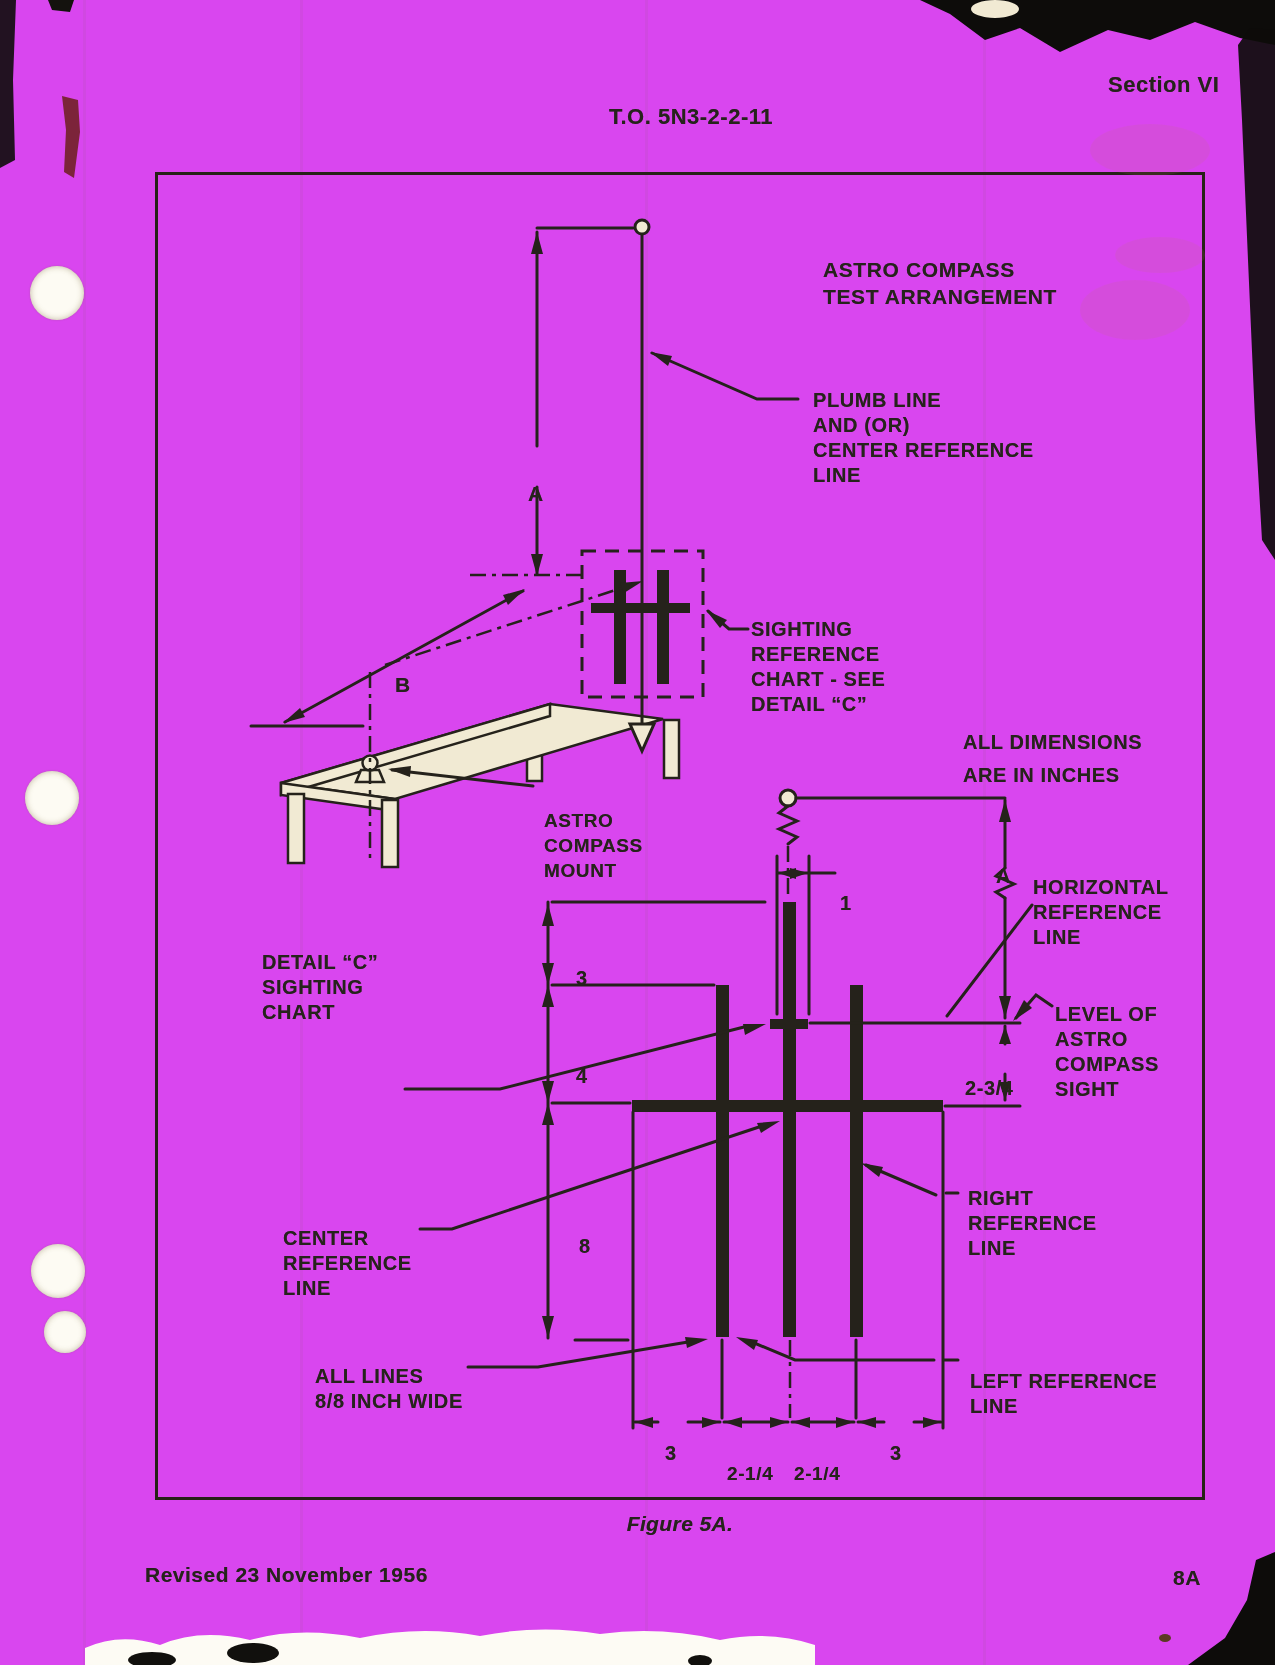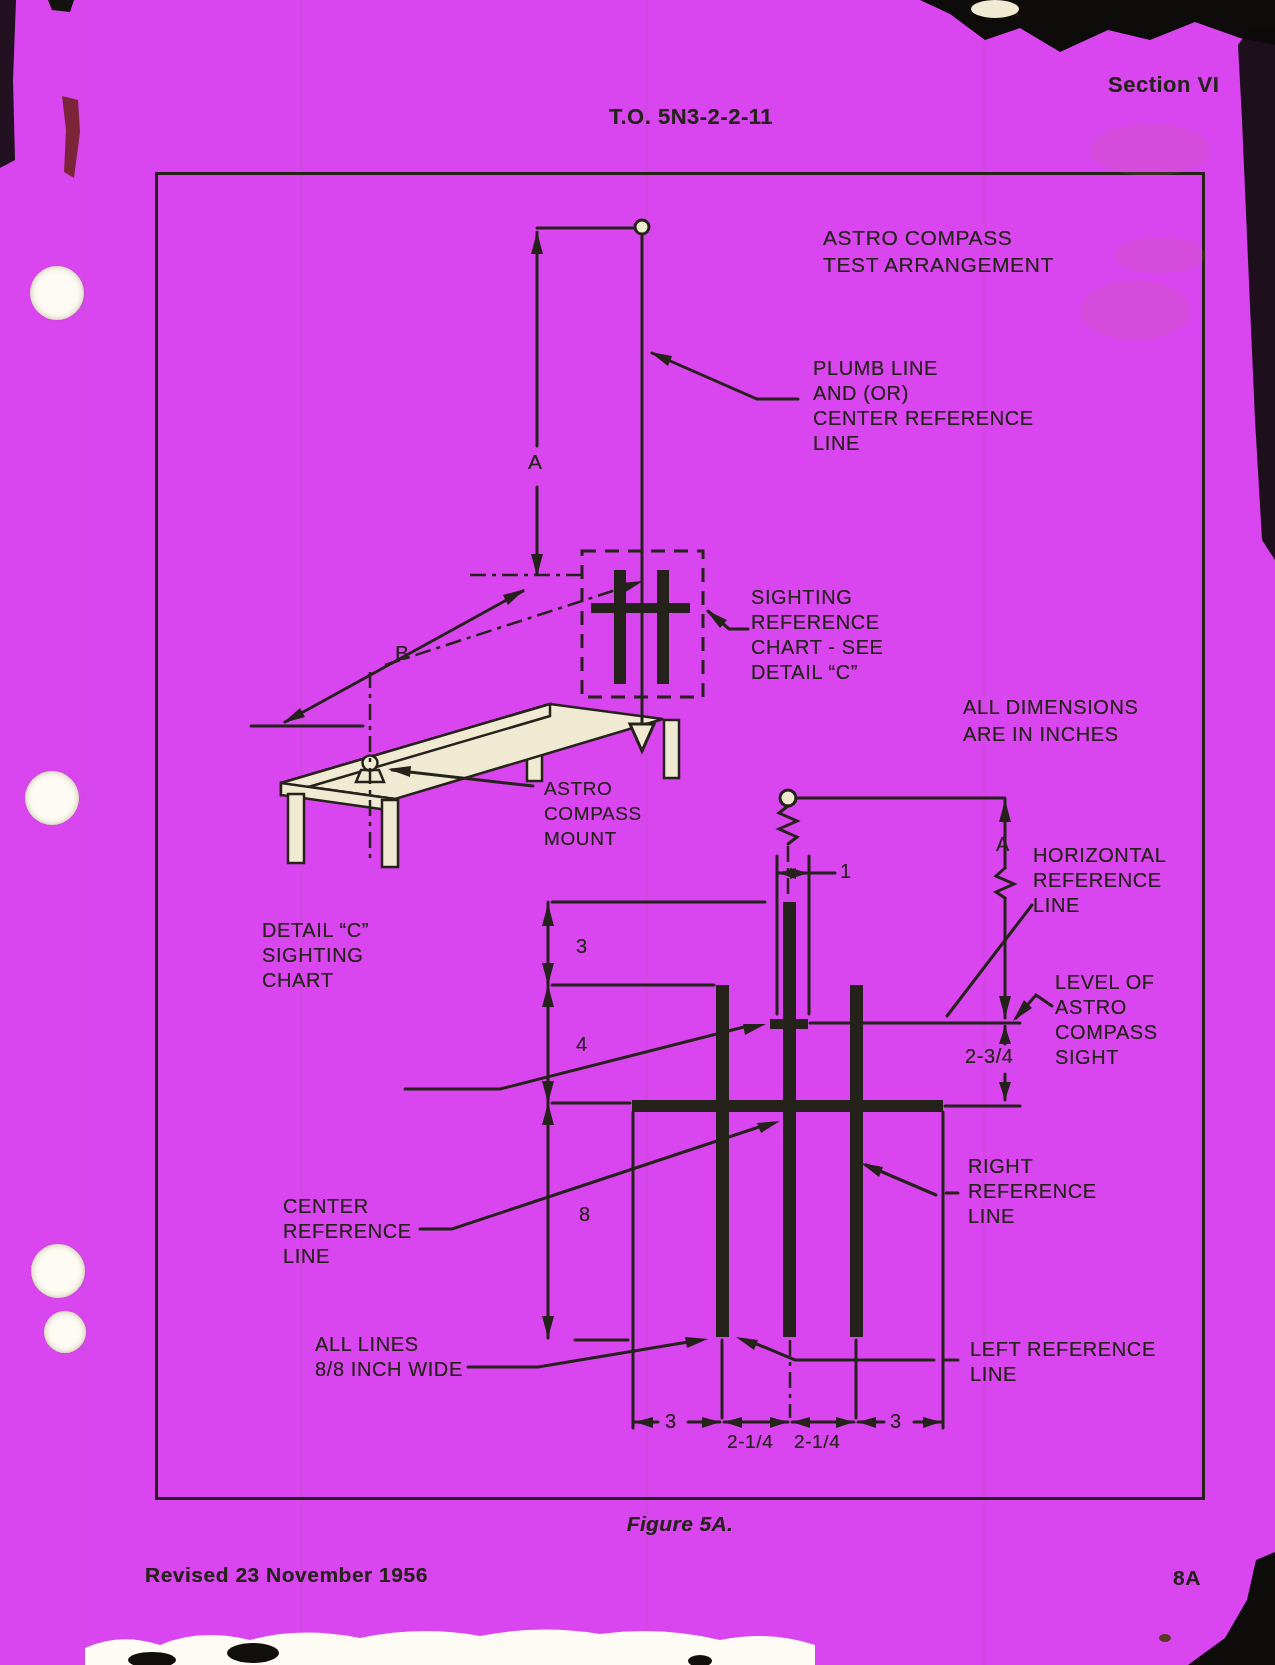--- a/index.html
+++ b/index.html
@@ -4,23 +4,24 @@
 <style>
   html,body{margin:0;padding:0;background:#555;}
   .page{
     position:relative; width:1275px; height:1665px; overflow:hidden;
     background:#d946ef;
     font-family:"Liberation Sans", sans-serif;
     color:#26231c;
   }
   .crease{position:absolute;top:0;bottom:0;width:3px;background:rgba(110,95,55,.07);}
   .lbl{
-    position:absolute; font-weight:400; font-size:20px; line-height:25px;
+    position:absolute; font-weight:700; font-size:20px; line-height:25px;
     letter-spacing:.6px; white-space:pre-line; color:#26231c;
     text-shadow:0 0 .5px rgba(45,40,28,.55);
+    margin-top:32px;
   }
   .dim{font-size:20px;line-height:20px;}
   .hdr{position:absolute;font-weight:700;font-size:22px;letter-spacing:.5px;color:#26231c;text-shadow:0 0 .5px rgba(45,40,28,.55);}
   .figure-frame{
     position:absolute; left:155px; top:172px; width:1050px; height:1328px;
     border:3px solid #262218; box-sizing:border-box;
   }
   .caption{position:absolute; left:530px; top:1512px; width:300px; text-align:center;
     font-weight:700; font-style:italic; font-size:21px; letter-spacing:.4px;
     text-shadow:0 0 .5px rgba(45,40,28,.55);}
@@ -203,21 +204,21 @@
   <div class="lbl" style="left:823px;top:224px;font-size:21px;line-height:27px;">ASTRO COMPASS
 TEST ARRANGEMENT</div>
   <div class="lbl" style="left:813px;top:356px;">PLUMB LINE
 AND (OR)
 CENTER REFERENCE
 LINE</div>
   <div class="lbl" style="left:751px;top:585px;">SIGHTING
 REFERENCE
 CHART - SEE
 DETAIL “C”</div>
-  <div class="lbl" style="left:963px;top:694px;font-size:20px;line-height:27px;">ALL DIMENSIONS
+  <div class="lbl" style="left:963px;top:694px;font-size:20px;line-height:33px;">ALL DIMENSIONS
 ARE IN INCHES</div>
   <div class="lbl" style="left:544px;top:776px;font-size:19px;">ASTRO
 COMPASS
 MOUNT</div>
   <div class="lbl" style="left:262px;top:918px;">DETAIL “C”
 SIGHTING
 CHART</div>
   <div class="lbl" style="left:283px;top:1194px;">CENTER
 REFERENCE
 LINE</div>

